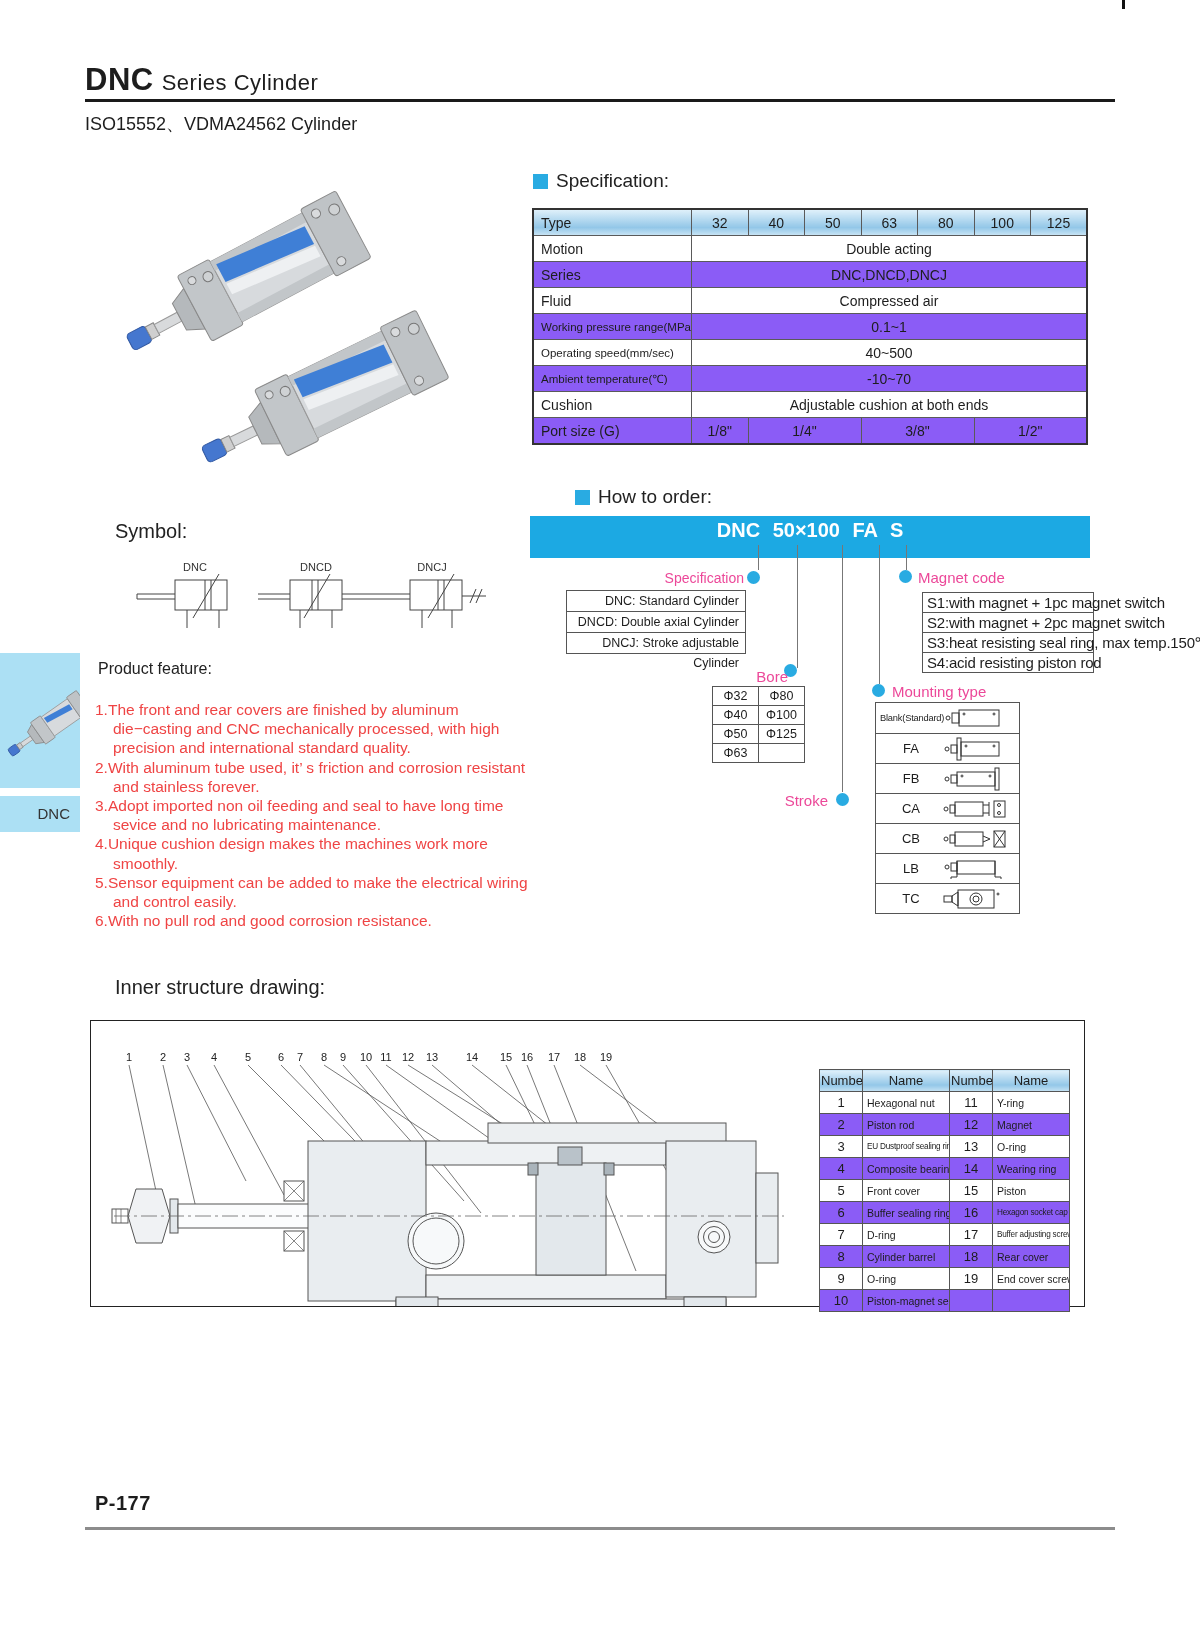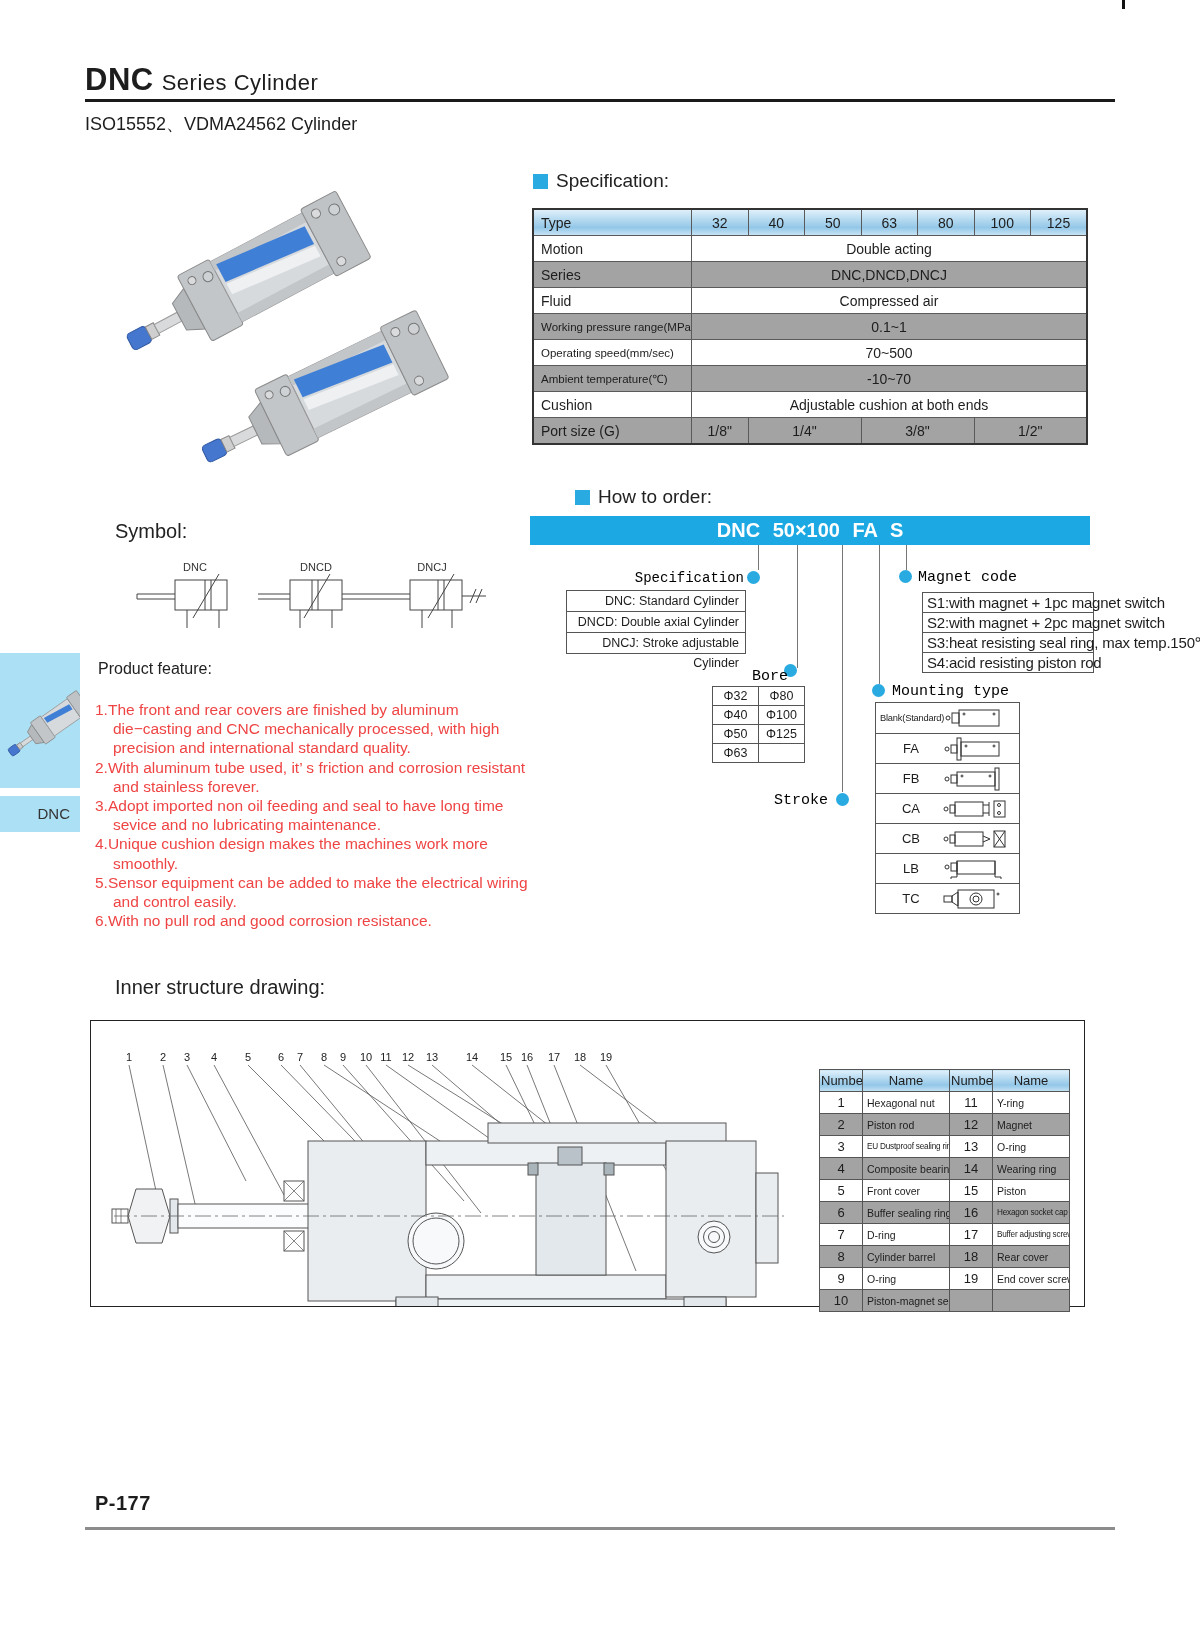--- a/index.html
+++ b/index.html
@@ -25,28 +25,28 @@
 
   
   table{border-collapse:collapse;border-radius:30px;}
   .spec-table{left:532px;top:208px;width:556px;table-layout:fixed;}
   .spec-table td{border:1px solid #5a5a5a;height:25px;font-size:14px;text-align:center;
                  padding:0 2px;overflow:hidden;white-space:nowrap;}
   .spec-table{border:2px solid #333;}
   .spec-table .lbl{text-align:left;padding-left:7px;width:148px;}
   .spec-table .lbl.small{font-size:11.5px;}
   .thead-grad td{background:linear-gradient(180deg,#dff0fa 0%,#93c7e8 70%,#c6e3f4 100%);}
-  .row-alt td{background:#a3a3a3;}
-
-  
-  .order-bar{left:530px;top:516px;width:560px;height:29px;background:#1CA9E3;color:#fff;
+  .row-alt td{background:#8b5cf6;}
+
+  
+  .order-bar{left:530px;top:516px;width:560px;height:42px;background:#1CA9E3;color:#fff;
              font-size:20px;font-weight:bold;text-align:center;line-height:29px;word-spacing:7px;}
   .vline{width:1px;background:#777;}
   .dot{width:13px;height:13px;border-radius:50%;background:#29ABE2;}
-  .ord-lbl{font-size:15px;color:#000000;font-family:Liberation Mono, monospace;}
+  .ord-lbl{font-size:15px;color:#ec4899;}
   .spec-opt-lbl{left:594px;top:570px;width:150px;text-align:right;font-size:14px;}
   .spec-opt-box{left:566px;top:590px;width:178px;border:1px solid #555;}
   .spec-opt-box div{height:20px;line-height:20px;font-size:12.5px;text-align:right;
                     padding-right:6px;border-top:1px solid #555;}
   .spec-opt-box div:first-child{border-top:none;}
   .magnet-box{left:922px;top:592px;width:170px;border:1px solid #555;}
   .magnet-box div{height:19px;line-height:19px;font-size:15px;letter-spacing:-0.2px;
                   padding-left:4px;border-top:1px solid #555;white-space:nowrap;}
   .magnet-box div:first-child{border-top:none;}
   .bore-lbl{left:718px;top:668px;width:70px;text-align:right;}
@@ -166,21 +166,21 @@
     <tr>
       <td class="lbl">Fluid</td>
       <td colspan="7">Compressed air</td>
     </tr>
     <tr class="row-alt">
       <td class="lbl small">Working pressure range(MPa)</td>
       <td colspan="7">0.1~1</td>
     </tr>
     <tr>
       <td class="lbl small">Operating speed(mm/sec)</td>
-      <td colspan="7">70~500</td>
+      <td colspan="7">40~500</td>
     </tr>
     <tr class="row-alt">
       <td class="lbl small">Ambient temperature(℃)</td>
       <td colspan="7">-10~70</td>
     </tr>
     <tr>
       <td class="lbl">Cushion</td>
       <td colspan="7">Adjustable cushion at both ends</td>
     </tr>
     <tr class="row-alt">

